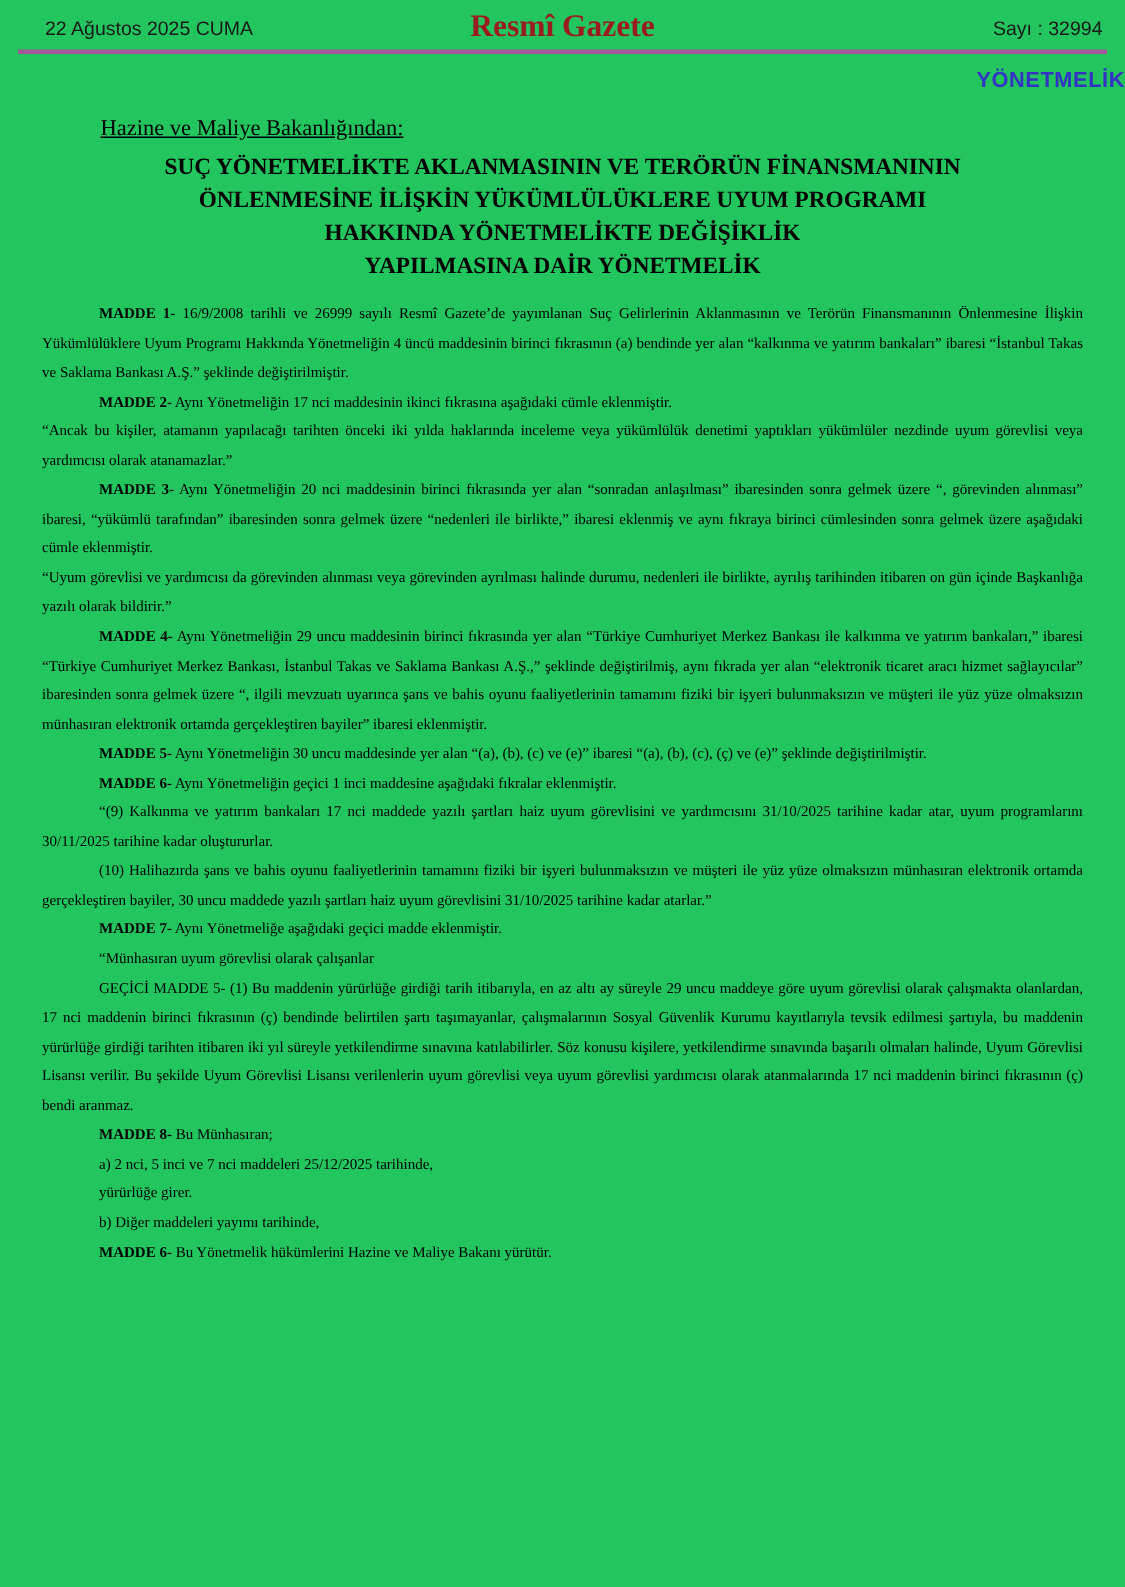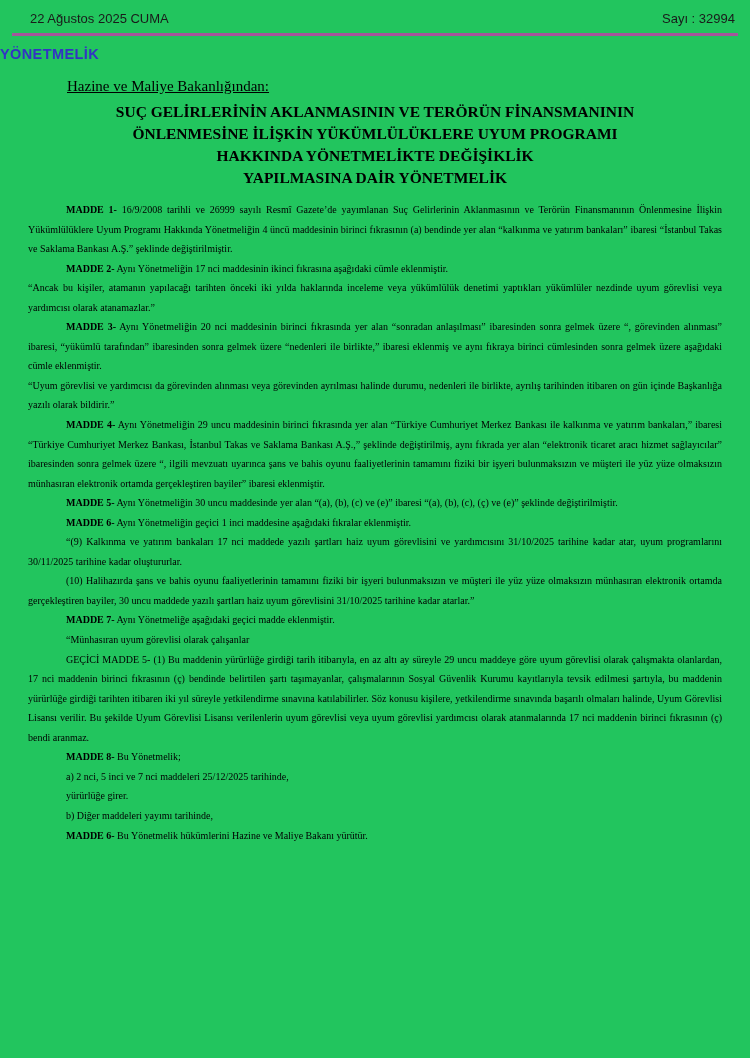--- a/index.html
+++ b/index.html
@@ -33,21 +33,21 @@
   }
   .header-rule {
     margin: 0 12px;
     height: 3px;
     background: #a4569b;
     border: 0;
   }
   
   .section-heading {
     margin-top: 10px;
-    text-align: left;
+    text-align: right;
     font-family: "Liberation Sans", sans-serif;
     font-weight: bold;
     font-size: 14.5px;
     letter-spacing: 0.4px;
     color: #3333c4;
   }
   
   .issuer {
     margin: 16px 28px 0 67px;
     font-size: 15px;
@@ -72,50 +72,51 @@
   .doc-body p.flush { text-indent: 0; }
   .doc-body b { font-weight: bold; }
 </style>
 </head>
 <body>
 
 <div class="page">
 
   <div class="masthead">
     <span class="date">22 Ağustos 2025 CUMA</span>
+    <span class="gazette-title">Resmî Gazete</span>
     <span class="issue">Sayı : 32994</span>
   </div>
 
   <div class="header-rule"></div>
 
   <div class="section-heading">YÖNETMELİK</div>
 
   <div class="issuer">Hazine ve Maliye Bakanlığından:</div>
 
   <div class="reg-title">
-    <div>SUÇ GELİRLERİNİN AKLANMASININ VE TERÖRÜN FİNANSMANININ</div>
+    <div>SUÇ YÖNETMELİKTE AKLANMASININ VE TERÖRÜN FİNANSMANININ</div>
     <div>ÖNLENMESİNE İLİŞKİN YÜKÜMLÜLÜKLERE UYUM PROGRAMI</div>
     <div>HAKKINDA YÖNETMELİKTE DEĞİŞİKLİK</div>
     <div>YAPILMASINA DAİR YÖNETMELİK</div>
   </div>
 
   <div class="doc-body">
     <p><b>MADDE 1-</b><span> 16/9/2008 tarihli ve 26999 sayılı Resmî Gazete’de yayımlanan Suç Gelirlerinin Aklanmasının ve Terörün Finansmanının Önlenmesine İlişkin Yükümlülüklere Uyum Programı Hakkında Yönetmeliğin 4 üncü maddesinin birinci fıkrasının (a) bendinde yer alan “kalkınma ve yatırım bankaları” ibaresi “İstanbul Takas ve Saklama Bankası A.Ş.” şeklinde değiştirilmiştir.</span></p>
     <p><b>MADDE 2-</b><span> Aynı Yönetmeliğin 17 nci maddesinin ikinci fıkrasına aşağıdaki cümle eklenmiştir.</span></p>
     <p class="flush"><span>“Ancak bu kişiler, atamanın yapılacağı tarihten önceki iki yılda haklarında inceleme veya yükümlülük denetimi yaptıkları yükümlüler nezdinde uyum görevlisi veya yardımcısı olarak atanamazlar.”</span></p>
     <p><b>MADDE 3-</b><span> Aynı Yönetmeliğin 20 nci maddesinin birinci fıkrasında yer alan “sonradan anlaşılması” ibaresinden sonra gelmek üzere “, görevinden alınması” ibaresi, “yükümlü tarafından” ibaresinden sonra gelmek üzere “nedenleri ile birlikte,” ibaresi eklenmiş ve aynı fıkraya birinci cümlesinden sonra gelmek üzere aşağıdaki cümle eklenmiştir.</span></p>
     <p class="flush"><span>“Uyum görevlisi ve yardımcısı da görevinden alınması veya görevinden ayrılması halinde durumu, nedenleri ile birlikte, ayrılış tarihinden itibaren on gün içinde Başkanlığa yazılı olarak bildirir.”</span></p>
     <p><b>MADDE 4-</b><span> Aynı Yönetmeliğin 29 uncu maddesinin birinci fıkrasında yer alan “Türkiye Cumhuriyet Merkez Bankası ile kalkınma ve yatırım bankaları,” ibaresi “Türkiye Cumhuriyet Merkez Bankası, İstanbul Takas ve Saklama Bankası A.Ş.,” şeklinde değiştirilmiş, aynı fıkrada yer alan “elektronik ticaret aracı hizmet sağlayıcılar” ibaresinden sonra gelmek üzere “, ilgili mevzuatı uyarınca şans ve bahis oyunu faaliyetlerinin tamamını fiziki bir işyeri bulunmaksızın ve müşteri ile yüz yüze olmaksızın münhasıran elektronik ortamda gerçekleştiren bayiler” ibaresi eklenmiştir.</span></p>
     <p><b>MADDE 5-</b><span> Aynı Yönetmeliğin 30 uncu maddesinde yer alan “(a), (b), (c) ve (e)” ibaresi “(a), (b), (c), (ç) ve (e)” şeklinde değiştirilmiştir.</span></p>
     <p><b>MADDE 6-</b><span> Aynı Yönetmeliğin geçici 1 inci maddesine aşağıdaki fıkralar eklenmiştir.</span></p>
     <p><span>“(9) Kalkınma ve yatırım bankaları 17 nci maddede yazılı şartları haiz uyum görevlisini ve yardımcısını 31/10/2025 tarihine kadar atar, uyum programlarını 30/11/2025 tarihine kadar oluştururlar.</span></p>
     <p><span>(10) Halihazırda şans ve bahis oyunu faaliyetlerinin tamamını fiziki bir işyeri bulunmaksızın ve müşteri ile yüz yüze olmaksızın münhasıran elektronik ortamda gerçekleştiren bayiler, 30 uncu maddede yazılı şartları haiz uyum görevlisini 31/10/2025 tarihine kadar atarlar.”</span></p>
     <p><b>MADDE 7-</b><span> Aynı Yönetmeliğe aşağıdaki geçici madde eklenmiştir.</span></p>
     <p><span>“Münhasıran uyum görevlisi olarak çalışanlar</span></p>
     <p><span>GEÇİCİ MADDE 5- (1) Bu maddenin yürürlüğe girdiği tarih itibarıyla, en az altı ay süreyle 29 uncu maddeye göre uyum görevlisi olarak çalışmakta olanlardan, 17 nci maddenin birinci fıkrasının (ç) bendinde belirtilen şartı taşımayanlar, çalışmalarının Sosyal Güvenlik Kurumu kayıtlarıyla tevsik edilmesi şartıyla, bu maddenin yürürlüğe girdiği tarihten itibaren iki yıl süreyle yetkilendirme sınavına katılabilirler. Söz konusu kişilere, yetkilendirme sınavında başarılı olmaları halinde, Uyum Görevlisi Lisansı verilir. Bu şekilde Uyum Görevlisi Lisansı verilenlerin uyum görevlisi veya uyum görevlisi yardımcısı olarak atanmalarında 17 nci maddenin birinci fıkrasının (ç) bendi aranmaz.</span></p>
-    <p><b>MADDE 8-</b><span> Bu Yönetmelik;</span></p>
+    <p><b>MADDE 8-</b><span> Bu Münhasıran;</span></p>
     <p><span>a) 2 nci, 5 inci ve 7 nci maddeleri 25/12/2025 tarihinde,</span></p>
     <p><span>yürürlüğe girer.</span></p>
     <p><span>b) Diğer maddeleri yayımı tarihinde,</span></p>
     <p><b>MADDE 6-</b><span> Bu Yönetmelik hükümlerini Hazine ve Maliye Bakanı yürütür.</span></p>
   </div>
 
 </div>
 
 </body></html>

